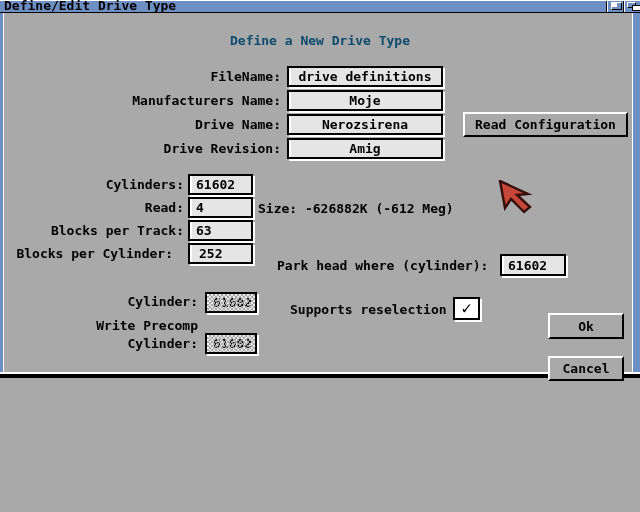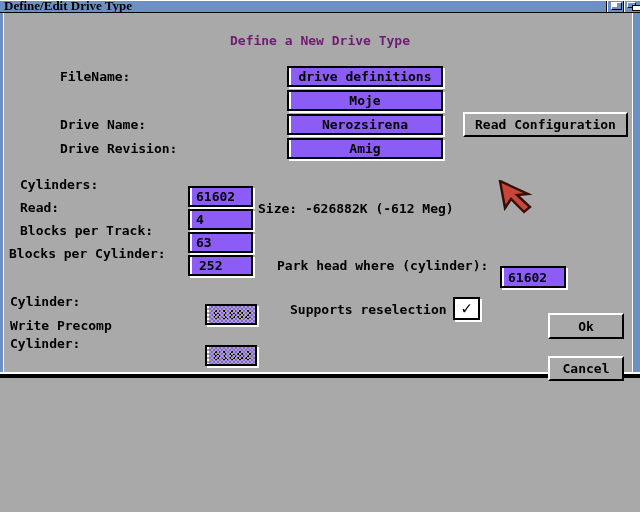--- a/index.html
+++ b/index.html
@@ -10,53 +10,53 @@
     font-family:"DejaVu Sans Mono", monospace;
     font-weight:bold; font-size:13px; color:#000;
   }
   .window { position:absolute; left:0; top:0; width:640px; height:378px; background:#a9a9a9; }
 
   
   .titlebar {
     position:absolute; left:0; top:0; width:640px; height:13px;
     background:#6e8fc4; border-top:1px solid #fff; border-bottom:1px solid #000;
   }
-  .title-text { position:absolute; left:4px; top:-1px; line-height:12px; color:#000; white-space:nowrap;font-family:Liberation Serif, serif; }
+  .title-text { position:absolute; left:4px; top:-1px; line-height:12px; color:#000; white-space:nowrap; }
   .tgadget {
     position:absolute; top:0; width:17px; height:11px; background:#6e8fc4;
     border-left:1px solid #000; box-shadow:inset 1px 0 0 #fff;
   }
   .tgadget.zoomg  { right:17px; }
   .tgadget.depthg { right:0; }
   .icon-zoom { position:absolute; left:4px; top:1px; width:11px; height:8px;
     border-top:1px solid #fff; border-left:1px solid #fff; border-right:1px solid #000; border-bottom:1px solid #000; }
   .icon-zoom .inner { position:absolute; left:0; top:0; width:5px; height:4px; background:#fff; }
   .icon-depth { position:absolute; left:3px; top:1px; width:14px; height:9px; }
   .icon-depth .back { position:absolute; left:0; top:0; width:9px; height:6px;
     border-top:1px solid #fff; border-left:1px solid #fff; border-right:1px solid #000; border-bottom:1px solid #000; }
   .icon-depth .front { position:absolute; left:5px; top:3px; width:9px; height:6px; background:#fff; border:1px solid #000; }
 
   
   .win-left   { position:absolute; left:0; top:13px; width:4px;  height:359px; background:#6e8fc4; border-right:1px solid #fff; }
   .win-right  { position:absolute; right:0; top:13px; width:8px; height:359px; background:#6e8fc4; border-left:1px solid #fff; }
   .win-bottom { position:absolute; left:0; top:372px; width:640px; height:6px; background:#000; border-top:2px solid #fff; }
 
-  .heading { position:absolute; left:0; right:0; top:33px; text-align:center; color:#701a75; }
+  .heading { position:absolute; left:0; right:0; top:33px; text-align:center; color:#0c4a6e; }
 
   .lbl { position:absolute; white-space:nowrap; }
-  .r   { }
+  .r   { text-align:right; }
 
   
   .sfield {
-    position:absolute; background:#8b5cf6; border:2px solid #000;
+    position:absolute; background:#e5e5e5; border:2px solid #000;
     box-shadow:2px 2px 0 #fff, inset 2px 0 0 #fff;
     display:flex; align-items:center; overflow:hidden;
   }
   .sfield.center { justify-content:center; }
-  .sfield.left   { padding-left:6px;margin-top:12px; }
+  .sfield.left   { padding-left:6px; }
   .sfield.ghost::after {
     content:""; position:absolute; left:0; top:0; right:0; bottom:0;
     background-image:
       linear-gradient(45deg,#a9a9a9 25%,transparent 25%,transparent 75%,#a9a9a9 75%),
       linear-gradient(45deg,#a9a9a9 25%,transparent 25%,transparent 75%,#a9a9a9 75%);
     background-size:4px 4px; background-position:0 0,2px 2px;
   }
 
   
   .btn {
@@ -98,20 +98,21 @@
 
   <div class="win-left"></div>
   <div class="win-right"></div>
   <div class="win-bottom"></div>
 
   <div class="heading">Define a New Drive Type</div>
 
   <div class="lbl r" style="left:60px; top:69px; width:221px;">FileName:</div>
   <div class="sfield center" style="left:287px; top:66px; width:156px; height:21px;">drive definitions</div>
 
+  <div class="lbl r" style="left:60px; top:93px; width:221px;">Manufacturers Name:</div>
   <div class="sfield center" style="left:287px; top:90px; width:156px; height:21px;">Moje</div>
 
   <div class="lbl r" style="left:60px; top:117px; width:221px;">Drive Name:</div>
   <div class="sfield center" style="left:287px; top:114px; width:156px; height:21px;">Nerozsirena</div>
 
   <div class="lbl r" style="left:60px; top:141px; width:221px;">Drive Revision:</div>
   <div class="sfield center" style="left:287px; top:138px; width:156px; height:21px;">Amig</div>
 
   <div class="btn" style="left:463px; top:88px; width:165px; height:25px;">Read Configuration</div>
 

